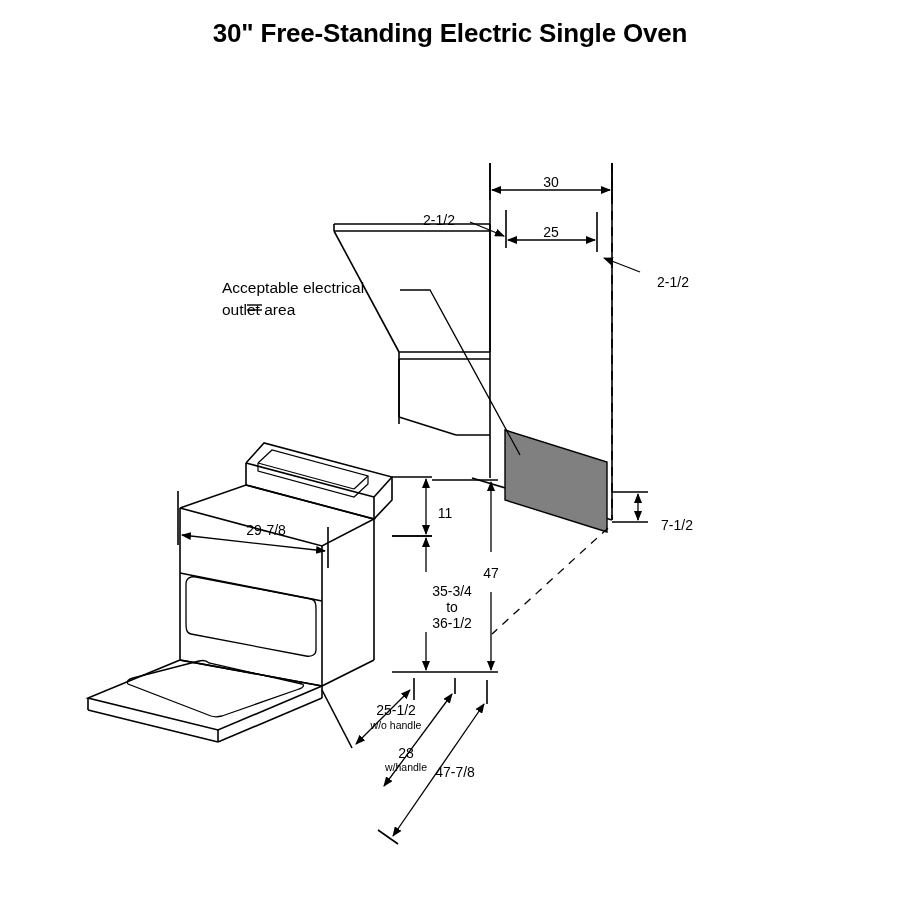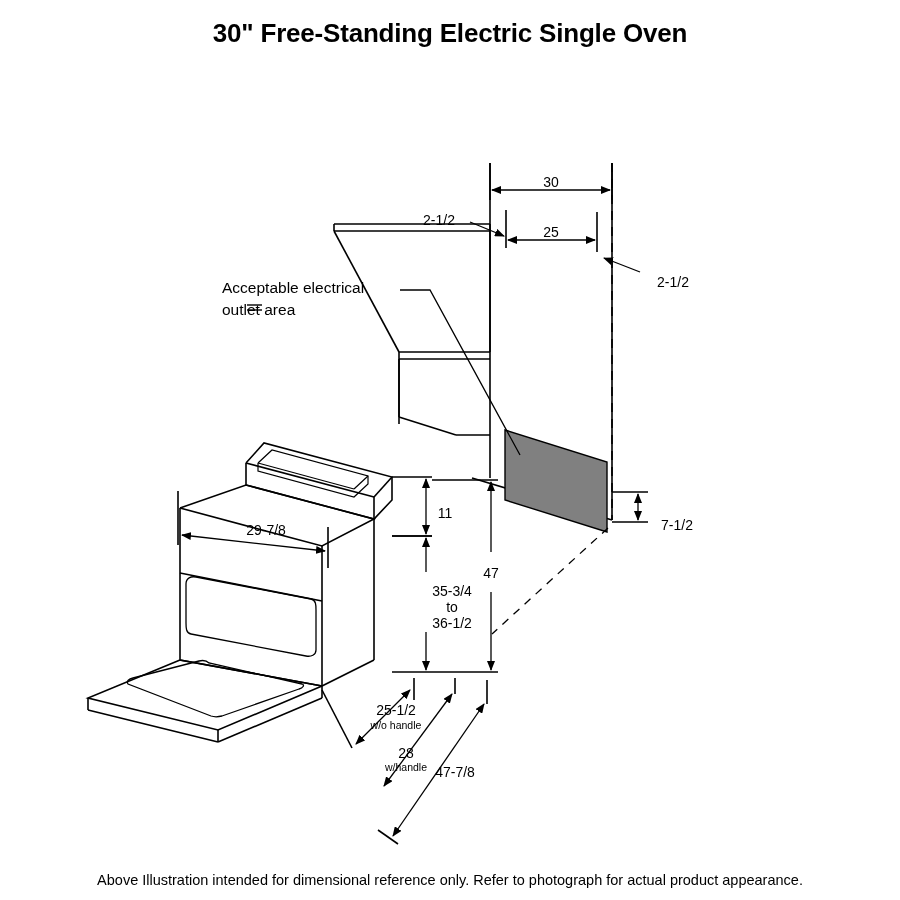--- a/index.html
+++ b/index.html
@@ -248,15 +248,14 @@
     </g>
 
     <g>
       <text class="lbl-note" x="222" y="293">Acceptable electrical</text>
       <text class="lbl-note" x="222" y="315">outlet area</text>
       <line x1="247" y1="305" x2="262" y2="305" stroke="#000000" stroke-width="1.4"></line>
       <line x1="247" y1="310" x2="262" y2="310" stroke="#000000" stroke-width="1.4"></line>
     </g>
   </svg>
 
-  <div id="footnote">Above Illustration intended for dimensional reference only. Refer to photograph for actual product appearance.</div>
 
 </div>
 
 </body></html>

